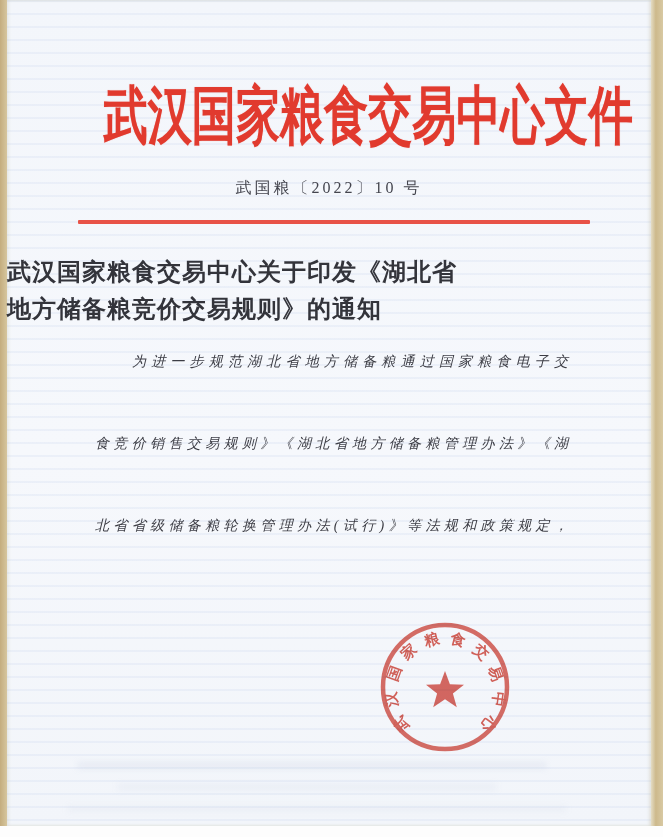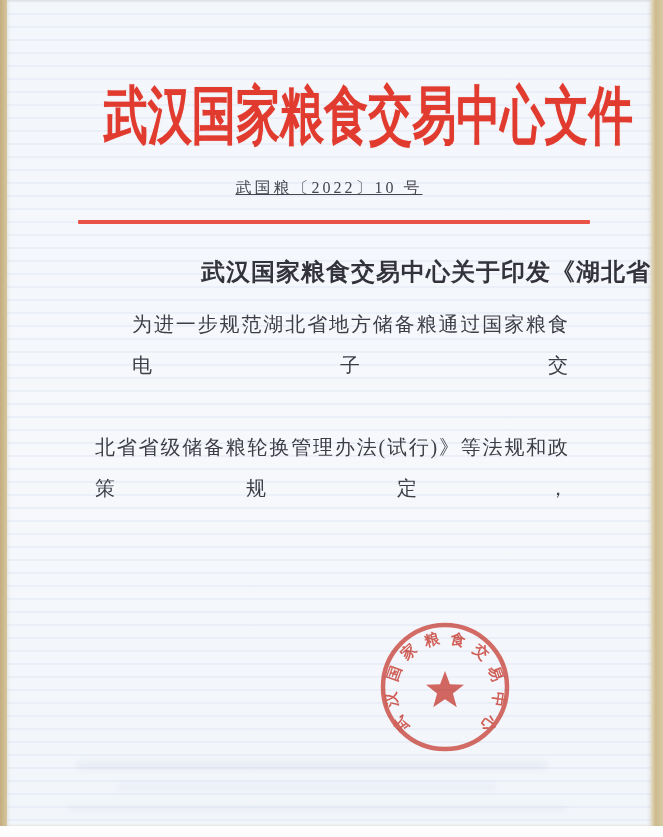--- a/index.html
+++ b/index.html
@@ -31,38 +31,38 @@
 
   .letterhead{
     margin-top:80px;text-align:center;white-space:nowrap;
     font-size:63px;line-height:72px;font-weight:bold;color:var(--red-head);
     transform:scaleX(0.70);transform-origin:50% 50%;
     text-shadow:0 0 1px rgba(225,58,46,0.5);
   }
 
   .docnum{
     margin-top:26px;text-align:center;color:#44454e;
-    font-size:16px;line-height:20px;letter-spacing:3px;text-decoration:underline;
+    font-size:16px;line-height:20px;letter-spacing:3px;
   }
 
   .redline{
     height:4px;background:var(--red-rule);
     margin:22px 61px 0 71px;border-radius:1px;
   }
 
   .title{
-    margin-top:30px;text-align:right;color:var(--ink-title);
+    margin-top:30px;text-align:left;color:var(--ink-title);
     font-size:24px;line-height:37px;font-weight:bold;letter-spacing:1px;
   }
 
   .content{padding:0 82px 0 88px;color:var(--ink);}
   .salutation{margin-top:46px;font-size:19px;line-height:24px;letter-spacing:1px;}
   .body-lines{margin-top:13px;}
   .bline{
-    font-size:20px;line-height:41px;letter-spacing:1px;white-space:nowrap;
+    font-size:14px;line-height:41px;letter-spacing:1px;white-space:nowrap;font-style:italic;
   }
   .just{white-space:normal;text-align:justify;}
   .just::after{content:"";display:inline-block;width:100%;height:0;}
   .indent{padding-left:37px;}
 
   .seal{
     position:absolute;left:367px;top:616px;width:142px;height:142px;
     mix-blend-mode:multiply;opacity:0.85;pointer-events:none;
   }
   .seal svg text{
@@ -87,25 +87,27 @@
   <div class="paper">
 
     <div class="letterhead">武汉国家粮食交易中心文件</div>
 
     <div class="docnum">武国粮〔2022〕10 号</div>
 
     <div class="redline"></div>
 
     <div class="title">
       <div>武汉国家粮食交易中心关于印发《湖北省</div>
+      <div>地方储备粮竞价交易规则》的通知</div>
     </div>
 
     <div class="content">
       <div class="body-lines">
         <div class="bline just indent">为进一步规范湖北省地方储备粮通过国家粮食电子交</div>
+        <div class="bline just">食竞价销售交易规则》《湖北省地方储备粮管理办法》《湖</div>
         <div class="bline just">北省省级储备粮轮换管理办法(试行)》等法规和政策规定，</div>
 
       </div>
     </div>
 
     <div class="ghost g1"></div>
     <div class="ghost g2"></div>
     <div class="ghost g3"></div>
 
     <div class="seal">

